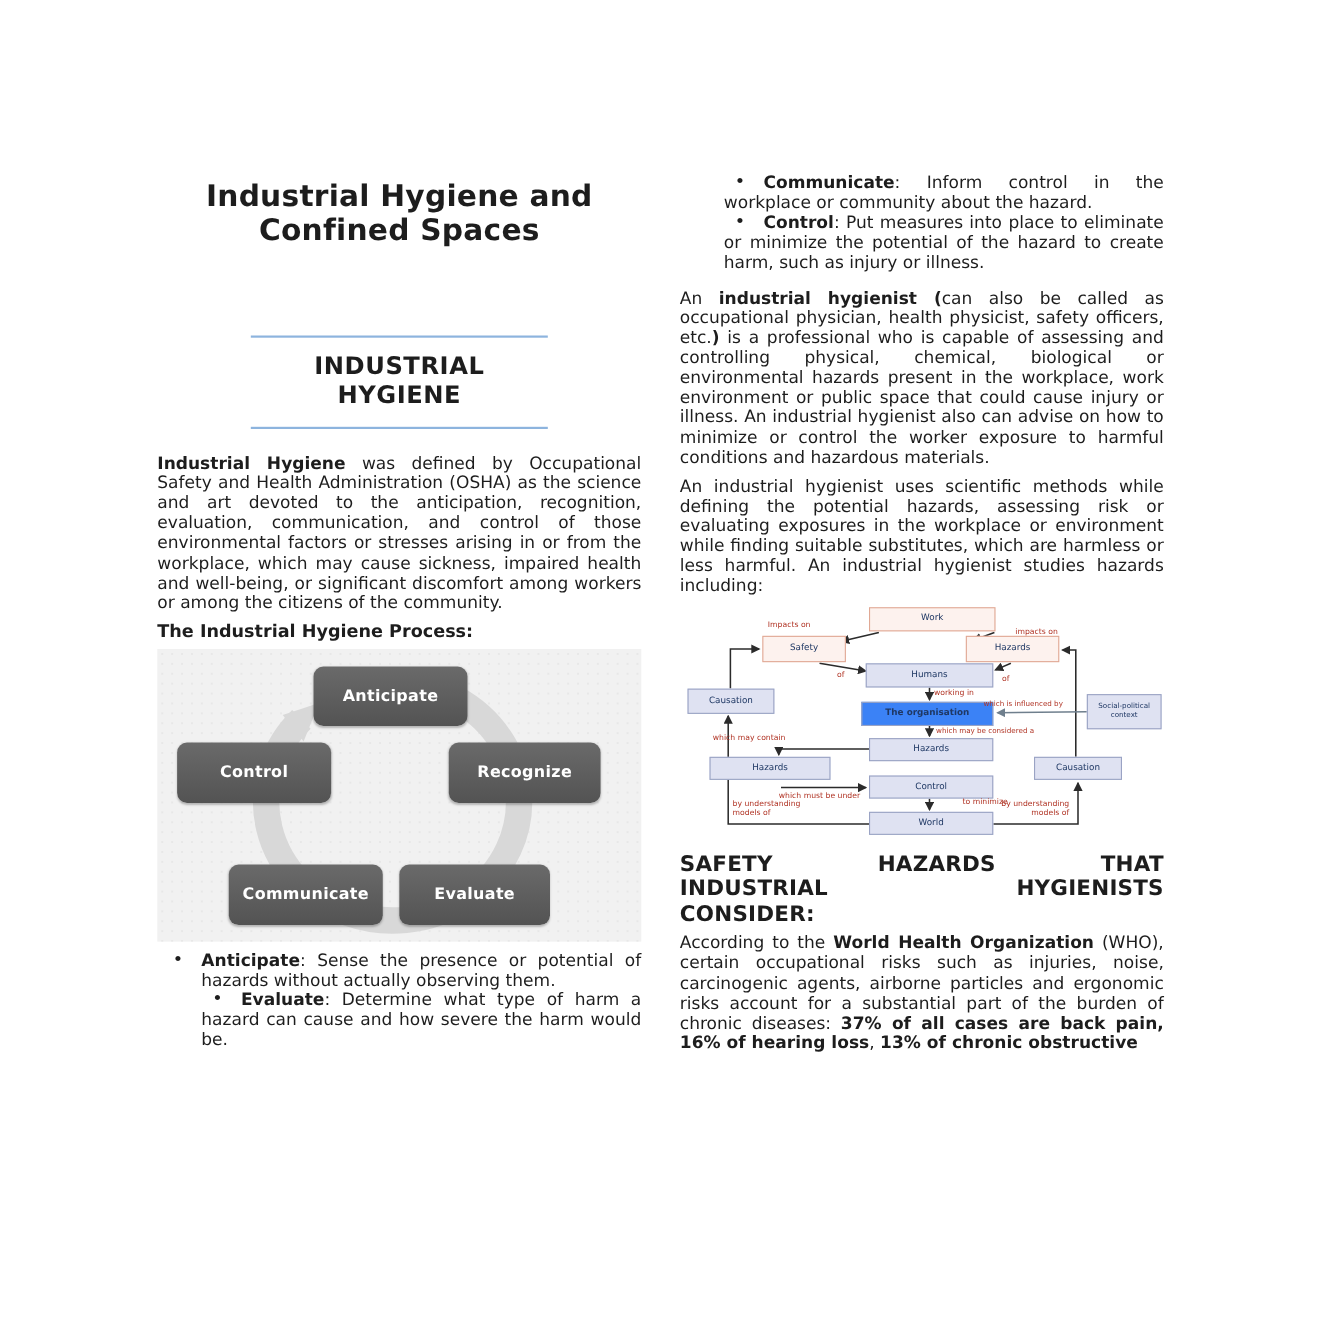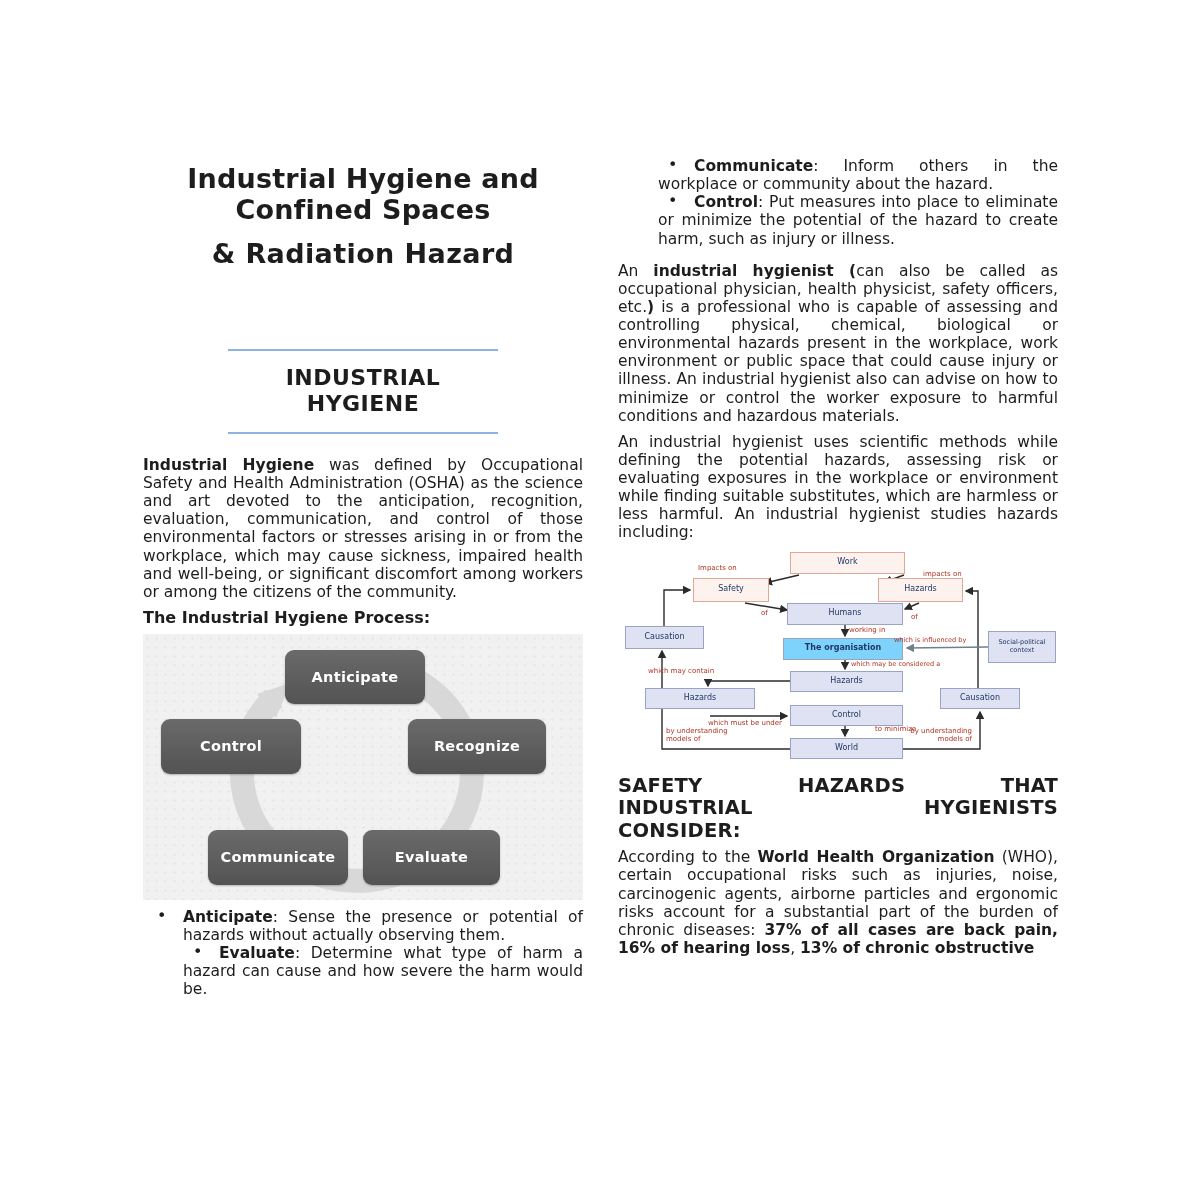--- a/index.html
+++ b/index.html
@@ -54,38 +54,37 @@
 
   
   .flowchart { position:relative; width:440px; height:220px; margin-top:5px; background:#ffffff; }
   .flowchart svg { position:absolute; left:0; top:0; }
   .fc-box {
     position:absolute; display:flex; align-items:center; justify-content:center;
     font-size:8px; color:#1f3864; text-align:center; line-height:1.1;
     border:1px solid #9aa3c4; background:#dfe2f2;
   }
   .fc-pink  { background:#fdf2ee; border-color:#e0a894; }
-  .fc-plain { background:#7dd3fc; font-weight:bold; }
+  .fc-plain { background:#3b82f6; font-weight:bold; }
   .fc-small { font-size:6.5px; }
   .fc-lbl { position:absolute; font-size:7px; color:#b03324; white-space:nowrap; line-height:1.2; }
   .fc-lbl.wrap { white-space:normal; }
 
   
   .safety-heading { margin-top:8px; font-size:19.5px; font-weight:bold; line-height:1.16; letter-spacing:.2px; }
   .safety-heading .jline { text-align:justify; text-align-last:justify; }
 </style>
 </head>
 <body>
 
 <div class="page">
 
   <div class="col col-left">
 
     <h1 class="doc-title">Industrial Hygiene and Confined Spaces</h1>
-    <div class="doc-subtitle">&amp; Radiation Hazard</div>
 
     <div class="section-heading-block">
       <h2>INDUSTRIAL HYGIENE</h2>
     </div>
 
     <p class="para"><span class="bold">Industrial Hygiene</span><span> was defined by Occupational Safety and Health Administration (OSHA) as the science and art devoted to the anticipation, recognition, evaluation, communication, and control of those environmental factors or stresses arising in or from the workplace, which may cause sickness, impaired health and well-being, or significant discomfort among workers or among the citizens of the community.</span></p>
 
     <div class="subhead">The Industrial Hygiene Process:</div>
 
     <div class="process-diagram">
@@ -102,21 +101,21 @@
 
     <ul class="bullets left-bullets">
       <li><span class="bold">Anticipate</span><span>: Sense the presence or potential of hazards without actually observing them.</span></li>
       <li class="fl-indent"><span class="bold">Evaluate</span><span>: Determine what type of harm a hazard can cause and how severe the harm would be.</span></li>
     </ul>
   </div>
 
   <div class="col col-right">
 
     <ul class="bullets right-bullets">
-      <li class="fl-indent"><span class="bold">Communicate</span><span>: Inform others in the workplace or community about the hazard.</span></li>
+      <li class="fl-indent"><span class="bold">Communicate</span><span>: Inform control in the workplace or community about the hazard.</span></li>
       <li class="fl-indent"><span class="bold">Control</span><span>: Put measures into place to eliminate or minimize the potential of the hazard to create harm, such as injury or illness.</span></li>
     </ul>
 
     <p class="para" style="margin-top:14px;"><span>An </span><span class="bold">industrial hygienist (</span><span>can also be called as occupational physician, health physicist, safety officers, etc.</span><span class="bold">)</span><span> is a professional who is capable of assessing and controlling physical, chemical, biological or environmental hazards present in the workplace, work environment or public space that could cause injury or illness. An industrial hygienist also can advise on how to minimize or control the worker exposure to harmful conditions and hazardous materials.</span></p>
 
     <p class="para tight">An industrial hygienist uses scientific methods while defining the potential hazards, assessing risk or evaluating exposures in the workplace or environment while finding suitable substitutes, which are harmless or less harmful. An industrial hygienist studies hazards including:</p>
 
     <div class="flowchart">
       <svg width="440" height="220" viewBox="0 0 440 220">
         <defs>

